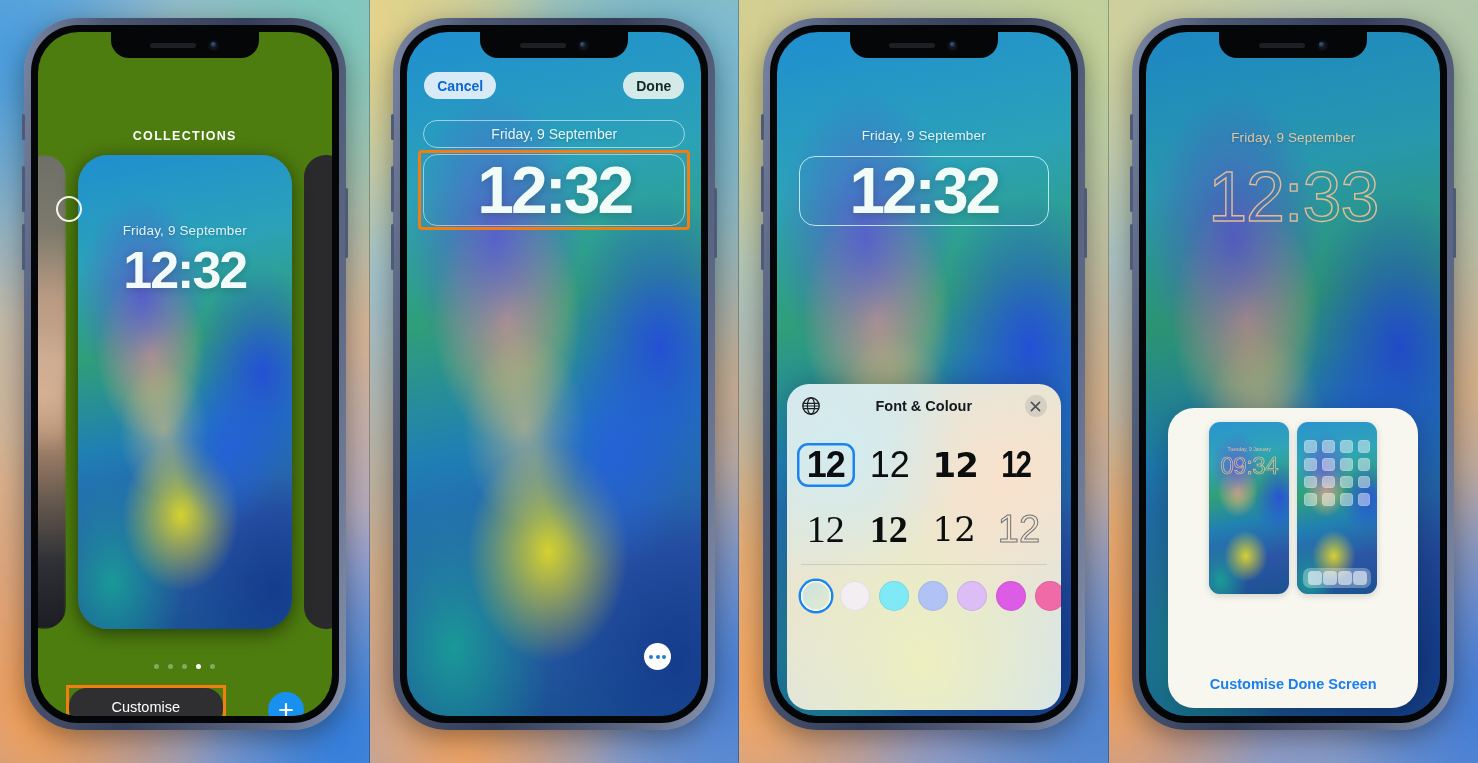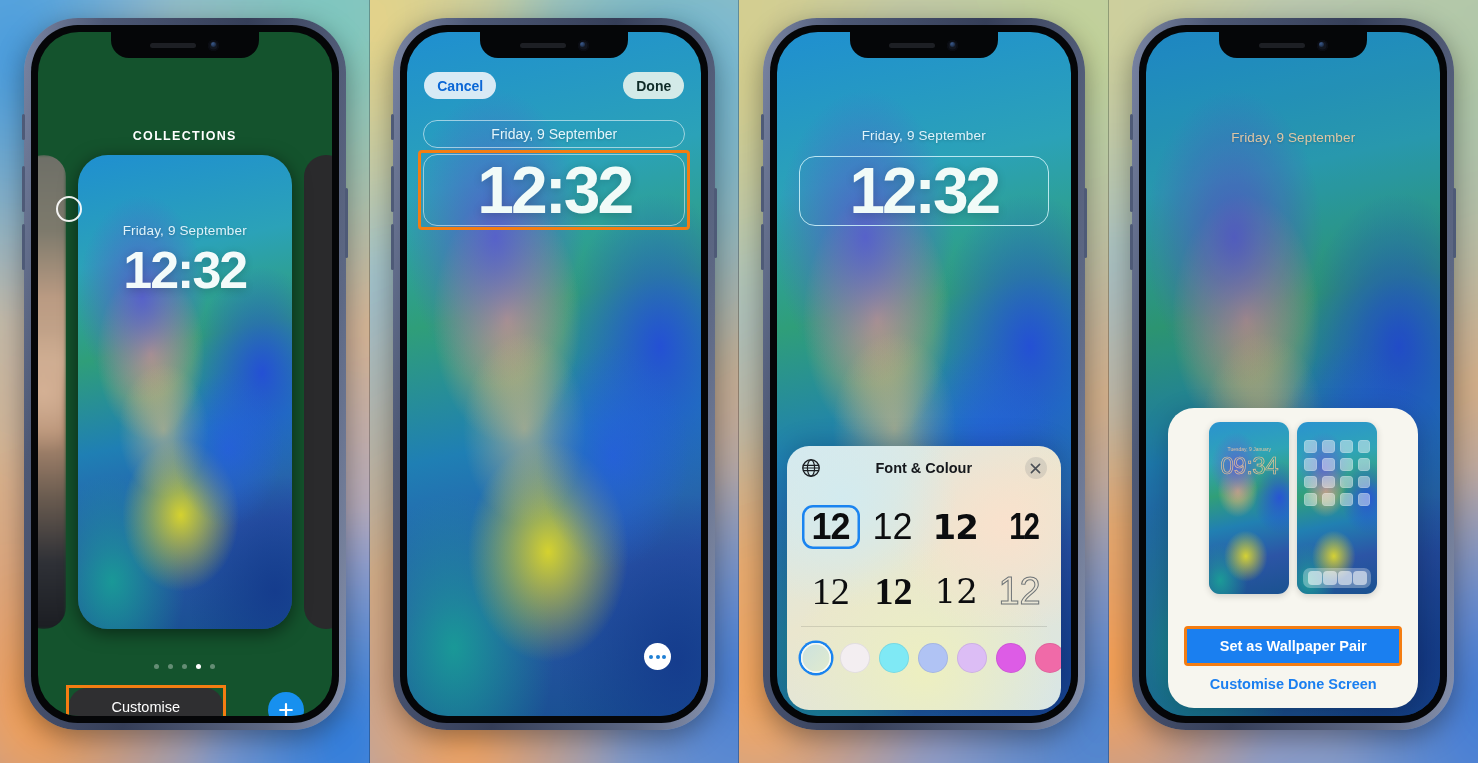--- a/index.html
+++ b/index.html
@@ -158,21 +158,21 @@
     text-align: center;
     color: #f3fbfa;
     font-weight: 700;
     letter-spacing: -2px;
     z-index: 12;
     text-shadow: 0 2px 8px rgba(0,0,0,.2);
     white-space: nowrap;
   }
 
   
-  .p1 .screen { background: #14532d; }
+  .p1 .screen { background: #4d7c0f; }
   .collections {
     position: absolute; top: 97px; left: 0; right: 0;
     text-align: center;
     color: #fff;
     font-size: 12.5px;
     font-weight: 700;
     letter-spacing: 1.3px;
     z-index: 14;
   }
   .card-center {
@@ -324,21 +324,21 @@
     border-radius: 16px;
     display: flex; align-items: center; justify-content: center;
     z-index: 14;
   }
   .time-sel .t {
     color: #f1fbf8; font-size: 64px; font-weight: 700; letter-spacing: -3px;
     text-shadow: 0 2px 10px rgba(0,0,0,.18);
   }
   .sheet {
     position: absolute; left: 10px; right: 10px; bottom: 6px;
-    height: 264px;
+    height: 326px;
     border-radius: 22px;
     overflow: hidden;
     z-index: 22;
     background:
       radial-gradient(60% 60% at 20% 20%, rgba(210,235,240,.95), rgba(210,235,240,0) 70%),
       radial-gradient(60% 60% at 80% 30%, rgba(250,225,205,.95), rgba(250,225,205,0) 70%),
       radial-gradient(70% 70% at 50% 85%, rgba(238,240,190,.95), rgba(238,240,190,0) 70%),
       linear-gradient(150deg,#d6e9ef 0%,#eae6ce 45%,#d8e6e6 100%);
     box-shadow: 0 -4px 24px rgba(0,0,0,.18);
   }
@@ -355,21 +355,21 @@
     background: rgba(120,125,130,.2);
     display: flex; align-items: center; justify-content: center;
   }
   .font-grid {
     padding: 4px 10px 2px;
     display: grid;
     grid-template-columns: repeat(4, 1fr);
     grid-template-rows: 66px 62px;
   }
   .font-cell {
-    display: flex; align-items: center; justify-content: flex-end;
+    display: flex; align-items: center; justify-content: flex-start;
     color: #0c0d0f;
   }
   .font-cell .inner { padding: 4px 10px; border-radius: 11px; line-height: 1; }
   .font-cell.sel .inner { box-shadow: inset 0 0 0 2.5px #1a84f0; }
   .f-bold   { font-family: "Liberation Sans", sans-serif; font-weight: 700; font-size: 36px; letter-spacing: -1px; }
   .f-light  { font-family: "Liberation Sans", sans-serif; font-weight: 300; font-size: 36px; letter-spacing: 0; }
   .f-round  { font-family: "DejaVu Sans", sans-serif; font-weight: 700; font-size: 34px; letter-spacing: -1px; }
   .f-cond   { font-family: "Liberation Sans Narrow", "Liberation Sans", sans-serif; font-weight: 700; font-size: 36px; letter-spacing: -2.5px; transform: scaleX(.82); }
   .f-serif  { font-family: "Liberation Serif", serif; font-weight: 400; font-size: 38px; }
   .f-serifb { font-family: "Liberation Serif", serif; font-weight: 700; font-size: 38px; }
@@ -689,20 +689,21 @@
       <div class="bezel">
         <div class="screen">
           <div class="wall wall-dim"></div>
 
           <div class="notch">
             <span class="grille"></span>
             <span class="cam"></span>
           </div>
 
           <div class="ls-date" style="top:98px">Friday, 9 September</div>
+          <div class="ls-time-outline">12:33</div>
 
           <div class="dialog">
 
             <div class="previews">
               <div class="prev">
                 <div class="mini-wall"></div>
                 <div class="mini-date">Tuesday, 9 January</div>
                 <div class="mini-time">09:34</div>
               </div>
 
@@ -728,23 +729,20 @@
                 </div>
                 <div class="dock">
                   <i></i>
                   <i></i>
                   <i></i>
                   <i></i>
                 </div>
               </div>
             </div>
 
-            <div class="set-pair-wrap">
-              <div class="set-pair">Set as Wallpaper Pair</div>
-            </div>
 
             <div class="cust-home">Customise Done Screen</div>
           </div>
 
         </div>
       </div>
     </div>
   </section>
 
 </div>

